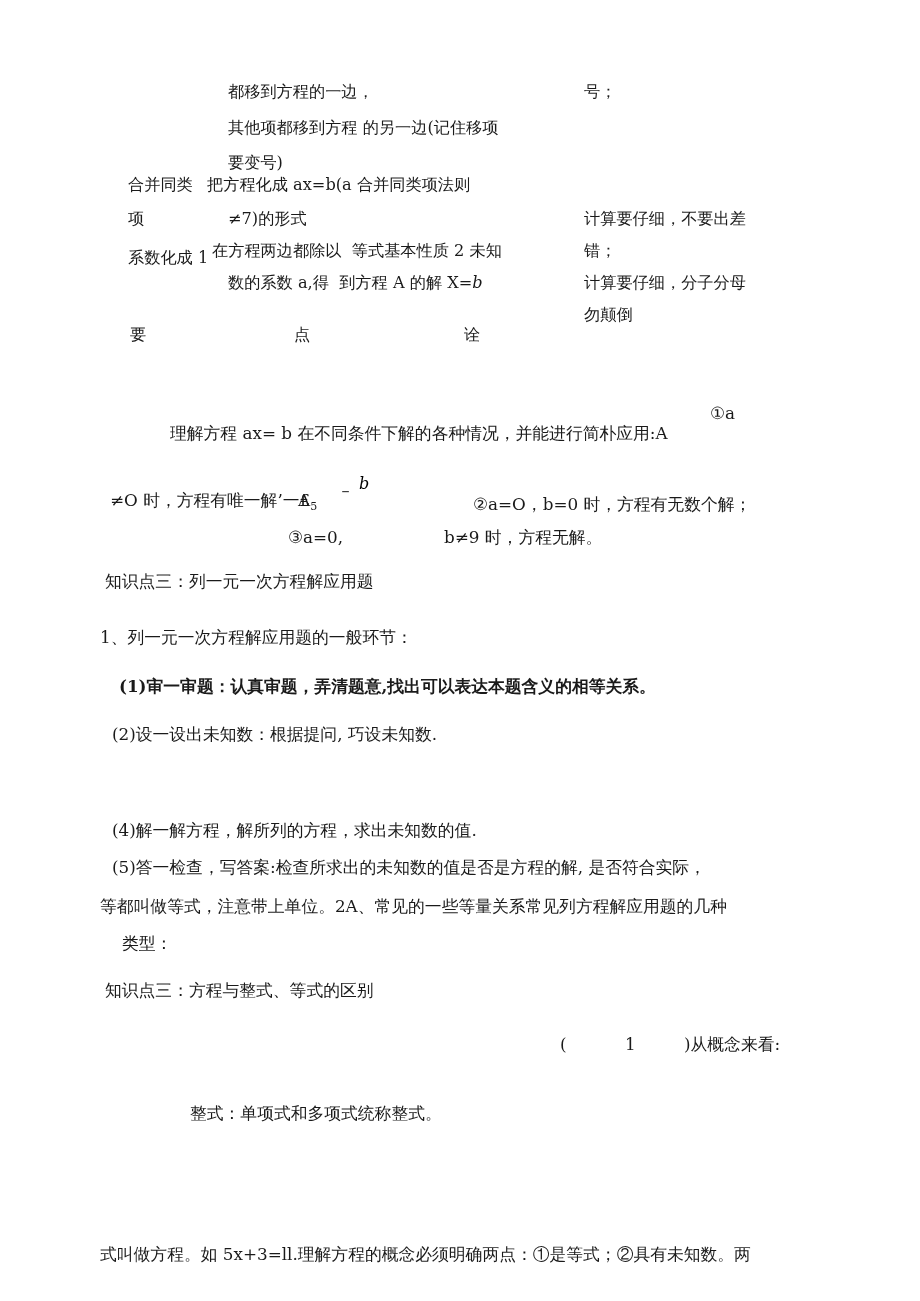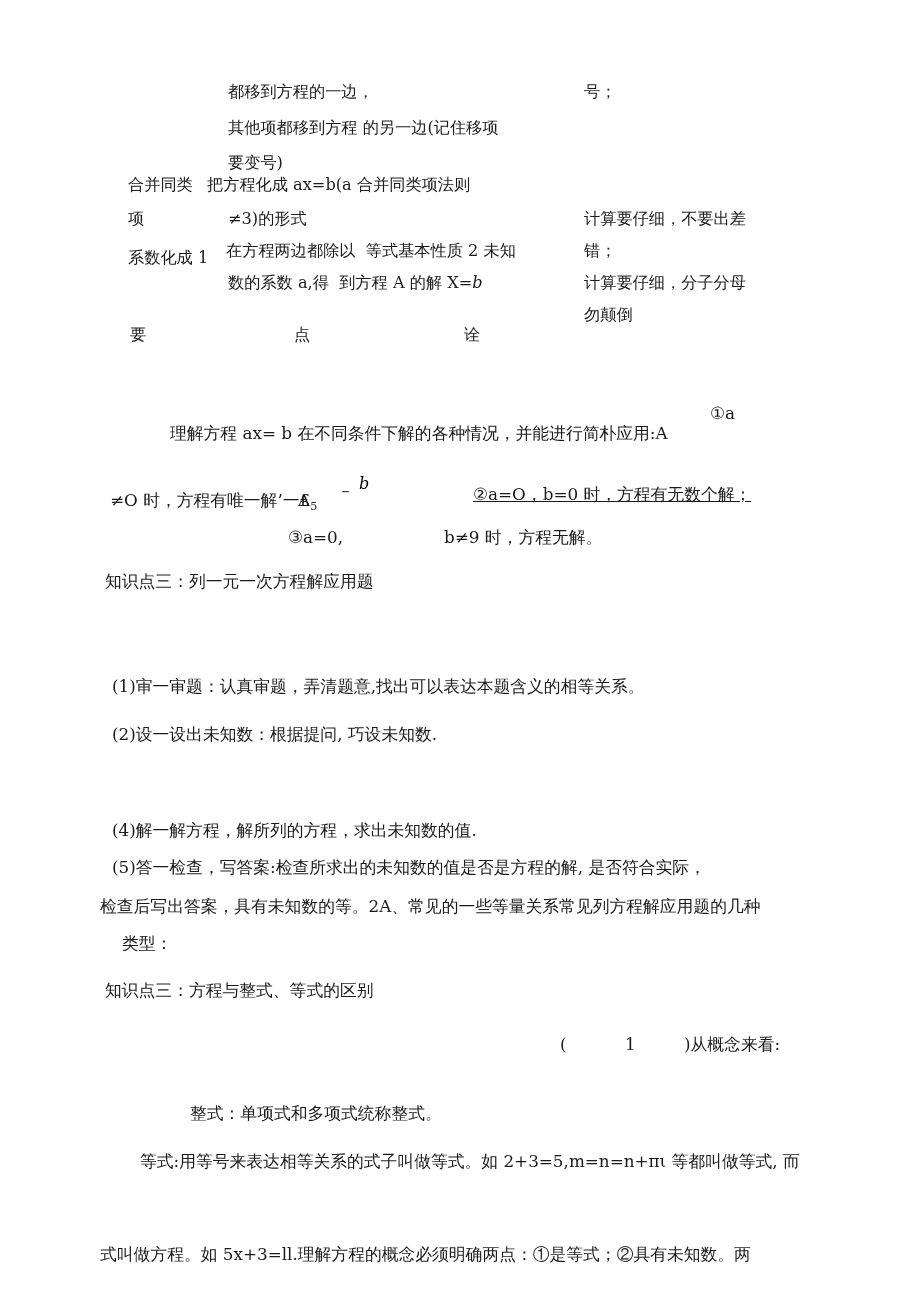--- a/index.html
+++ b/index.html
@@ -67,67 +67,67 @@
   <div class="ln tbl-line" style="left:584px; top:84px;">号；</div>
 
   <div class="ln tbl-line" style="left:228px; top:120px;">其他项都移到方程 的另一边(记住移项</div>
 
   <div class="ln tbl-line" style="left:228px; top:155px;">要变号)</div>
 
   <div class="ln tbl-line" style="left:128px; top:177px;">合并同类</div>
   <div class="ln tbl-line" style="left:207px; top:177px;">把方程化成 ax=b(a 合并同类项法则</div>
 
   <div class="ln tbl-line" style="left:128px; top:211px;">项</div>
-  <div class="ln tbl-line" style="left:228px; top:211px;">≠3)的形式</div>
+  <div class="ln tbl-line" style="left:228px; top:211px;">≠7)的形式</div>
   <div class="ln tbl-line" style="left:584px; top:211px;">计算要仔细，不要出差</div>
 
   <div class="ln tbl-line" style="left:128px; top:250px;">系数化成 1</div>
-  <div class="ln tbl-line" style="left:226px; top:243px;">在方程两边都除以  等式基本性质 2 未知</div>
+  <div class="ln tbl-line" style="left:212px; top:243px;">在方程两边都除以  等式基本性质 2 未知</div>
   <div class="ln tbl-line" style="left:584px; top:243px;">错；</div>
 
   <div class="ln tbl-line" style="left:228px; top:275px;"><span>数的系数 a,得  到方程 A 的解 X=</span><span class="ital">b</span></div>
   <div class="ln tbl-line" style="left:584px; top:275px;">计算要仔细，分子分母</div>
 
   <div class="ln tbl-line" style="left:584px; top:307px;">勿颠倒</div>
 
   <div class="ln tbl-line" style="left:130px; top:327px;">要</div>
   <div class="ln tbl-line" style="left:294px; top:327px;">点</div>
   <div class="ln tbl-line" style="left:464px; top:327px;">诠</div>
 
   <div class="ln body-line" style="left:170px; top:425px;">理解方程 ax= b 在不同条件下解的各种情况，并能进行简朴应用:A</div>
   <div class="ln body-line" style="left:710px; top:405px;">①a</div>
 
   <div class="frac" style="left:359px; top:474px;">b</div>
   <div class="dash" style="left:338px; top:482px;">－</div>
 
   <div class="ln body-line" style="left:110px; top:492px;"><span>≠O 时，方程有唯一解’一£</span><span class="small-sub">5</span><span style="padding-left:5px;"></span></div>
   <div class="ln body-line" style="left:298px; top:492px;">A</div>
 
-  <div class="ln body-line" style="left:473px; top:486px;text-decoration:underline;">②a=O，b=0 时，方程有无数个解；</div>
+  <div class="ln body-line" style="left:473px; top:496px;">②a=O，b=0 时，方程有无数个解；</div>
 
   <div class="ln body-line" style="left:288px; top:529px;">③a=0,</div>
   <div class="ln body-line" style="left:444px; top:529px;">b≠9 时，方程无解。</div>
 
   <div class="ln body-line" style="left:105px; top:573px;">知识点三：列一元一次方程解应用题</div>
 
+  <div class="ln body-line" style="left:100px; top:629px;">1、列一元一次方程解应用题的一般环节：</div>
 
-  <div class="ln body-line" style="left:112px; top:678px;">(1)审一审题：认真审题，弄清题意,找出可以表达本题含义的相等关系。</div>
+  <div class="ln body-line" style="left:119px; top:678px;font-weight:bold;">(1)审一审题：认真审题，弄清题意,找出可以表达本题含义的相等关系。</div>
   <div class="ln body-line" style="left:112px; top:726px;">(2)设一设出未知数：根据提问, 巧设未知数.</div>
   <div class="ln body-line" style="left:112px; top:822px;">(4)解一解方程，解所列的方程，求出未知数的值.</div>
   <div class="ln body-line" style="left:112px; top:859px;">(5)答一检查，写答案:检查所求出的未知数的值是否是方程的解, 是否符合实际，</div>
 
-  <div class="ln body-line" style="left:100px; top:898px;">检查后写出答案，具有未知数的等。2A、常见的一些等量关系常见列方程解应用题的几种</div>
+  <div class="ln body-line" style="left:100px; top:898px;">等都叫做等式，注意带上单位。2A、常见的一些等量关系常见列方程解应用题的几种</div>
   <div class="ln body-line" style="left:122px; top:935px;">类型：</div>
 
   <div class="ln body-line" style="left:105px; top:982px;">知识点三：方程与整式、等式的区别</div>
 
   <div class="ln body-line" style="left:560px; top:1036px;">(</div>
   <div class="ln body-line" style="left:625px; top:1036px;">1</div>
   <div class="ln body-line" style="left:684px; top:1036px;">)从概念来看:</div>
 
   <div class="ln body-line" style="left:190px; top:1105px;">整式：单项式和多项式统称整式。</div>
 
-  <div class="ln body-line" style="left:140px; top:1153px;">等式:用等号来表达相等关系的式子叫做等式。如 2+3=5,m=n=n+πι 等都叫做等式, 而</div>
 
 
   <div class="ln body-line" style="left:100px; top:1246px;">式叫做方程。如 5x+3=ll.理解方程的概念必须明确两点：①是等式；②具有未知数。两</div>
 
 </div>
 
 </body></html>

